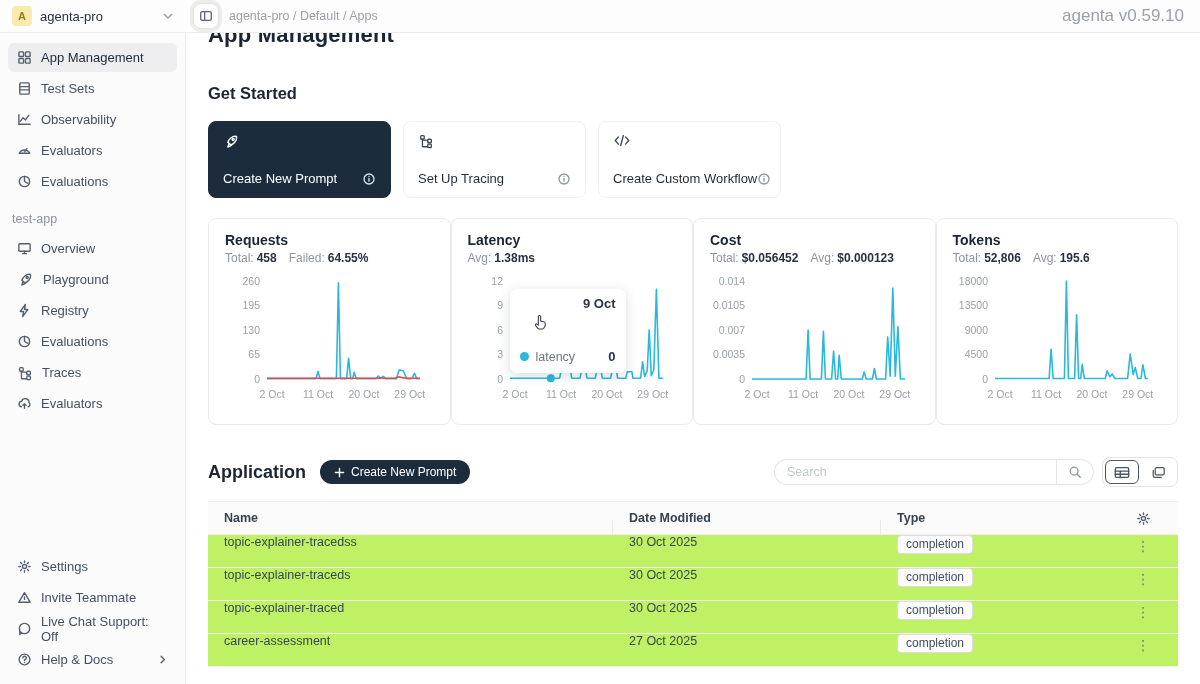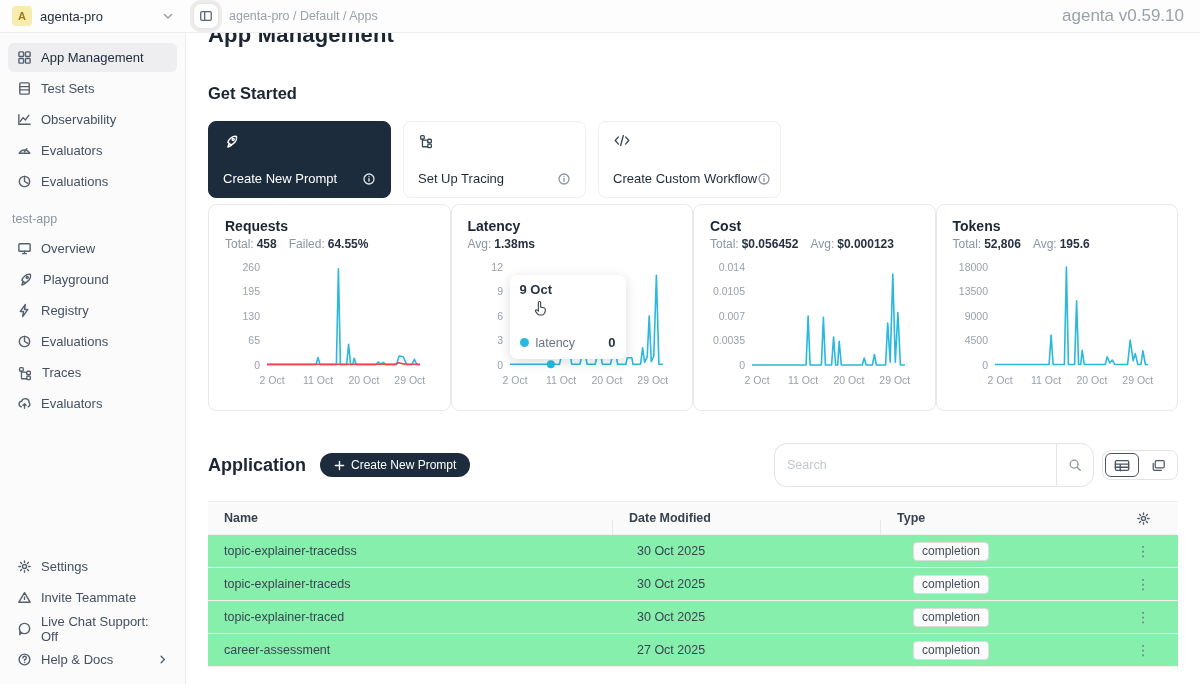--- a/index.html
+++ b/index.html
@@ -43,60 +43,60 @@
     padding:11px 14px; display:flex; flex-direction:column; justify-content:space-between; cursor:pointer; }
   .gs-card.dark { background:#1c2c3d; border-color:#1c2c3d; color:#fff; }
   .gs-card .gs-top { display:flex; color:#3c4856; }
   .gs-card.dark .gs-top { color:#fff; }
   .gs-bottom { display:flex; align-items:center; justify-content:space-between; }
   .gs-label { font-size:13px; font-weight:500; white-space:nowrap; }
   .info-i { color:#8c94a0; display:flex; }
   .gs-card.dark .info-i { color:#dfe5ec; }
 
   
-  .charts-row { display:flex; margin-top:6px; }
+  .charts-row { display:flex; margin-top:20px; }
   .chart-card { flex:1; height:207px; border:1px solid #eaeaea; border-radius:8px; background:#fff;
     padding:13px 16px 8px; position:relative; }
   .chart-title { font-size:14px; font-weight:700; color:#1b2534; }
   .chart-stats { margin-top:3px; font-size:12px; color:#8c94a0; display:flex; gap:12px; }
   .chart-stats b { color:#273142; font-weight:700; margin-left:3px; }
   .chart-box { margin-top:6px; }
   .chart-box svg text { font-family:"Liberation Sans","DejaVu Sans",sans-serif; }
 
   .chart-tooltip { position:absolute; left:58px; top:70px; width:116px; height:84px;
     background:rgba(255,255,255,.93); border-radius:8px; box-shadow:0 3px 12px rgba(50,60,70,.18);
-    padding:7px 10px 9px; z-index:6; display:flex; flex-direction:column; justify-content:space-between; }
+    padding:7px 10px 9px; z-index:6; display:flex; flex-direction:column; justify-content:space-between;text-align:right; }
   .tt-date { font-size:13px; font-weight:700; color:#2a3443; }
   .tt-row { display:flex; align-items:center; gap:7px; font-size:12.5px; color:#6a7481; }
   .tt-dot { width:9px; height:9px; border-radius:50%; }
   .tt-val { margin-left:auto; font-size:13px; font-weight:700; color:#2a3443; }
   .cursor-icn { position:absolute; left:22px; top:24px; }
 
   
   .app-row { display:flex; align-items:center; margin-top:32px; }
   .app-title { font-size:18px; font-weight:700; color:#1b2534; }
   .create-btn { margin-left:14px; height:24px; border:none; border-radius:12px; background:#1c2c3d;
     color:#fff; font-size:12px; padding:0 14px; display:flex; align-items:center; gap:6px; cursor:pointer;
     font-family:inherit; }
   .app-controls { margin-left:auto; display:flex; align-items:center; gap:8px; }
-  .search-wrap { display:flex; width:320px; height:44px; }
+  .search-wrap { display:flex; width:320px; height:26px; }
   .search-input { flex:1; border:1px solid #e4e4e4; border-right:none; border-radius:13px 0 0 13px;
     padding:0 12px; font-size:12.5px; color:#333; outline:none; font-family:inherit; background:#fff; }
   .search-input::placeholder { color:#c3c8ce; }
   .search-btn { width:38px; border:1px solid #e4e4e4; border-radius:0 13px 13px 0; background:#fff;
     display:flex; align-items:center; justify-content:center; color:#8c94a0; cursor:pointer; }
   .seg { display:flex; border:1px solid #e4e4e4; border-radius:8px; padding:2px; gap:2px; background:#fff; }
   .seg-btn { width:34px; height:24px; border-radius:6px; border:1px solid transparent; background:transparent;
     display:flex; align-items:center; justify-content:center; color:#4a5462; cursor:pointer; }
   .seg-btn.selected { border-color:#4d5866; }
 
   
   .table { margin-top:14px; border-top:1px solid #f0f0f0; }
   .t-head { display:flex; height:33px; align-items:center; background:#fafafa; border-bottom:1px solid #efefef; }
-  .t-row { display:flex; height:33px; align-items:center; border-bottom:1px solid #f2f2f2; background:#86efac; cursor:pointer;gap:8px; }
+  .t-row { display:flex; height:33px; align-items:flex-start; border-bottom:1px solid #f2f2f2; background:#bef264; cursor:pointer; }
   .col-name { flex:0 0 405px; padding:0 16px; position:relative; }
   .col-date { flex:0 0 268px; padding:0 16px; position:relative; }
   .col-type { flex:1; padding:0 16px; }
   .col-act { flex:0 0 70px; display:flex; justify-content:center; }
   .t-head .hcell { font-size:12.5px; font-weight:700; color:#38424f; }
   .t-head .col-name::after, .t-head .col-date::after { content:""; position:absolute; right:0; top:9px;
     height:15px; width:1px; background:#e8e8e8; }
   .t-row .cell { font-size:12.5px; color:#3a4452; }
   .tag { display:inline-block; border:1px solid #dcdcdc; background:#fbfbfb; border-radius:4px;
     padding:1px 8px 2px; font-size:12px; color:#444e5c; }

